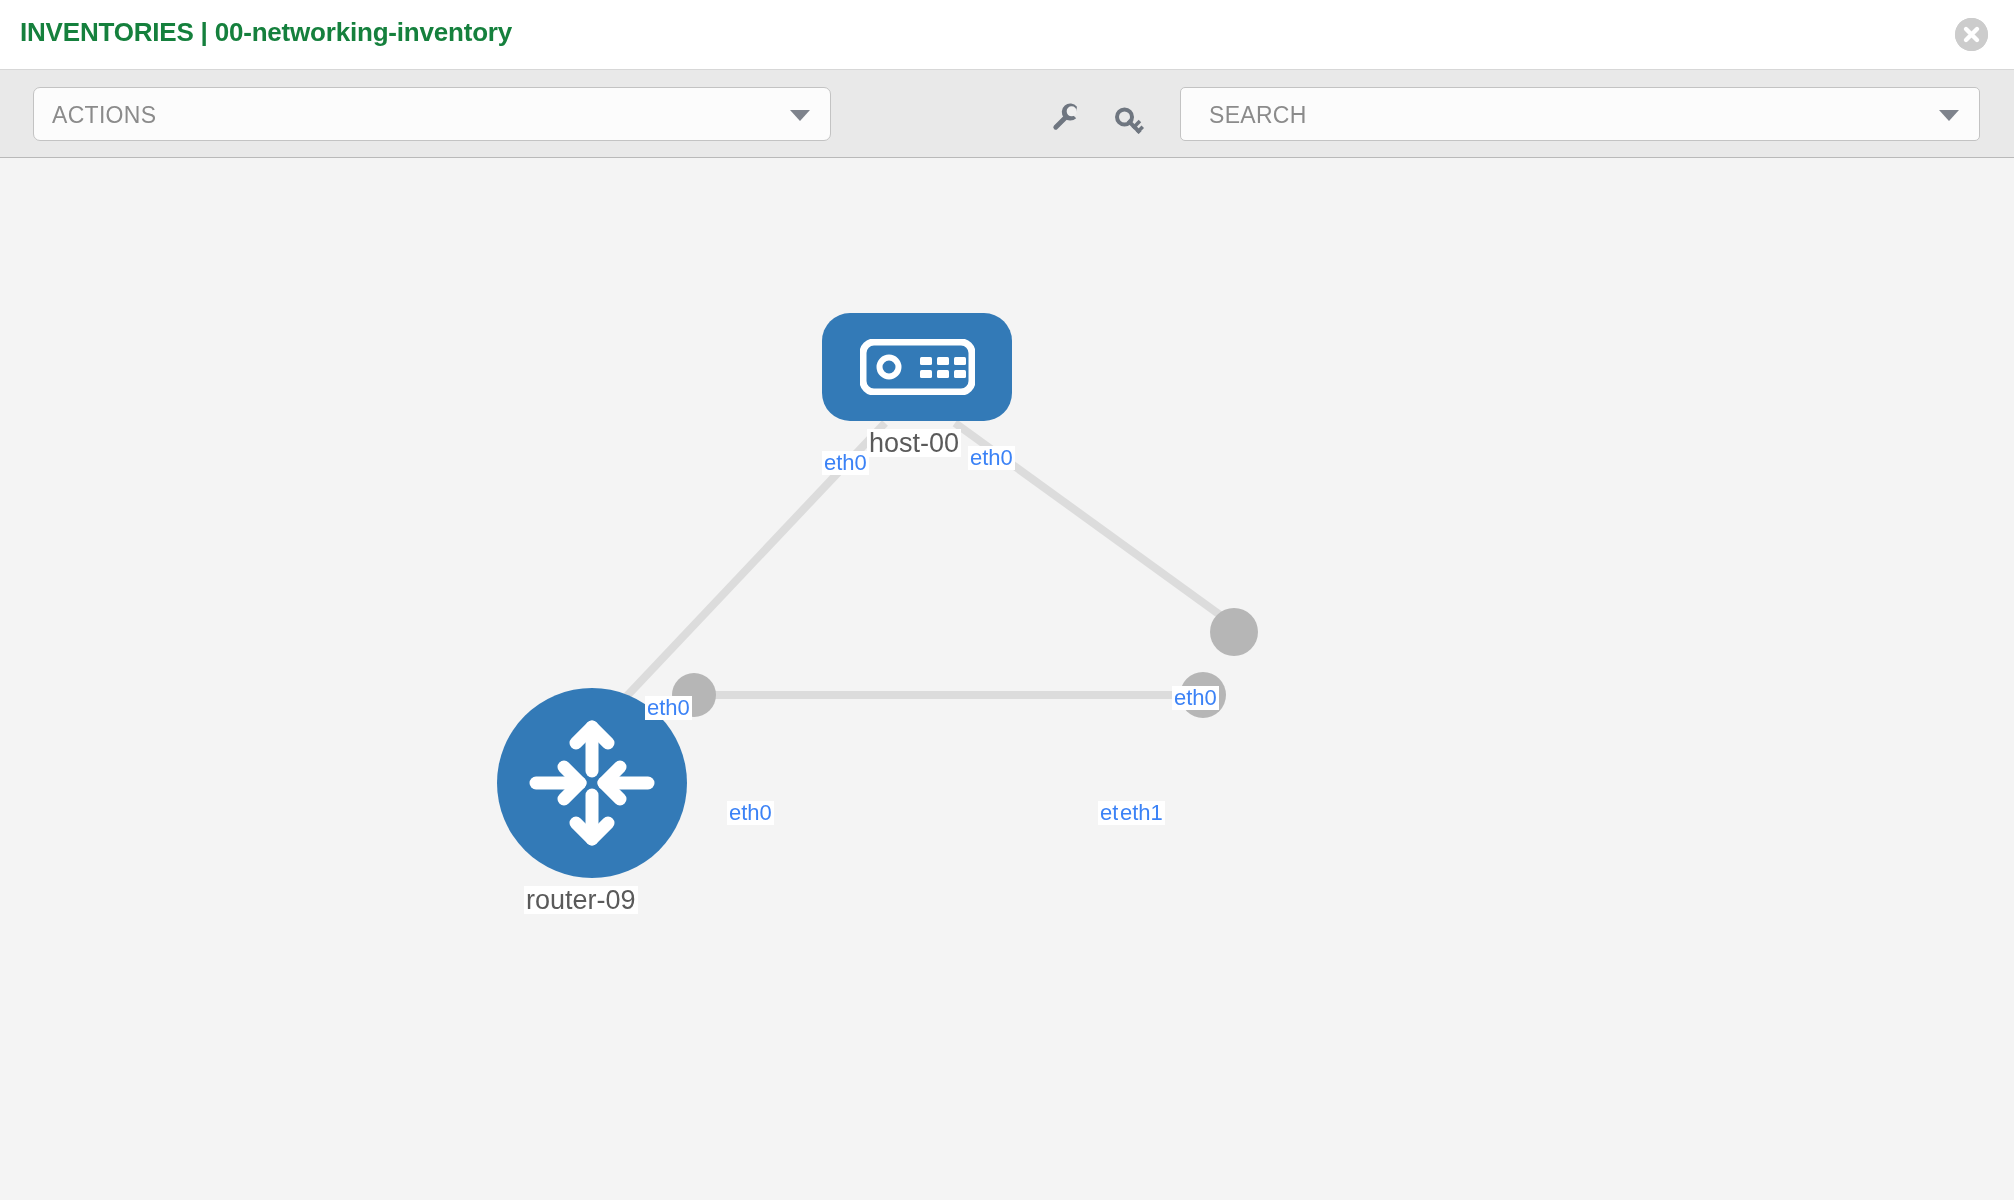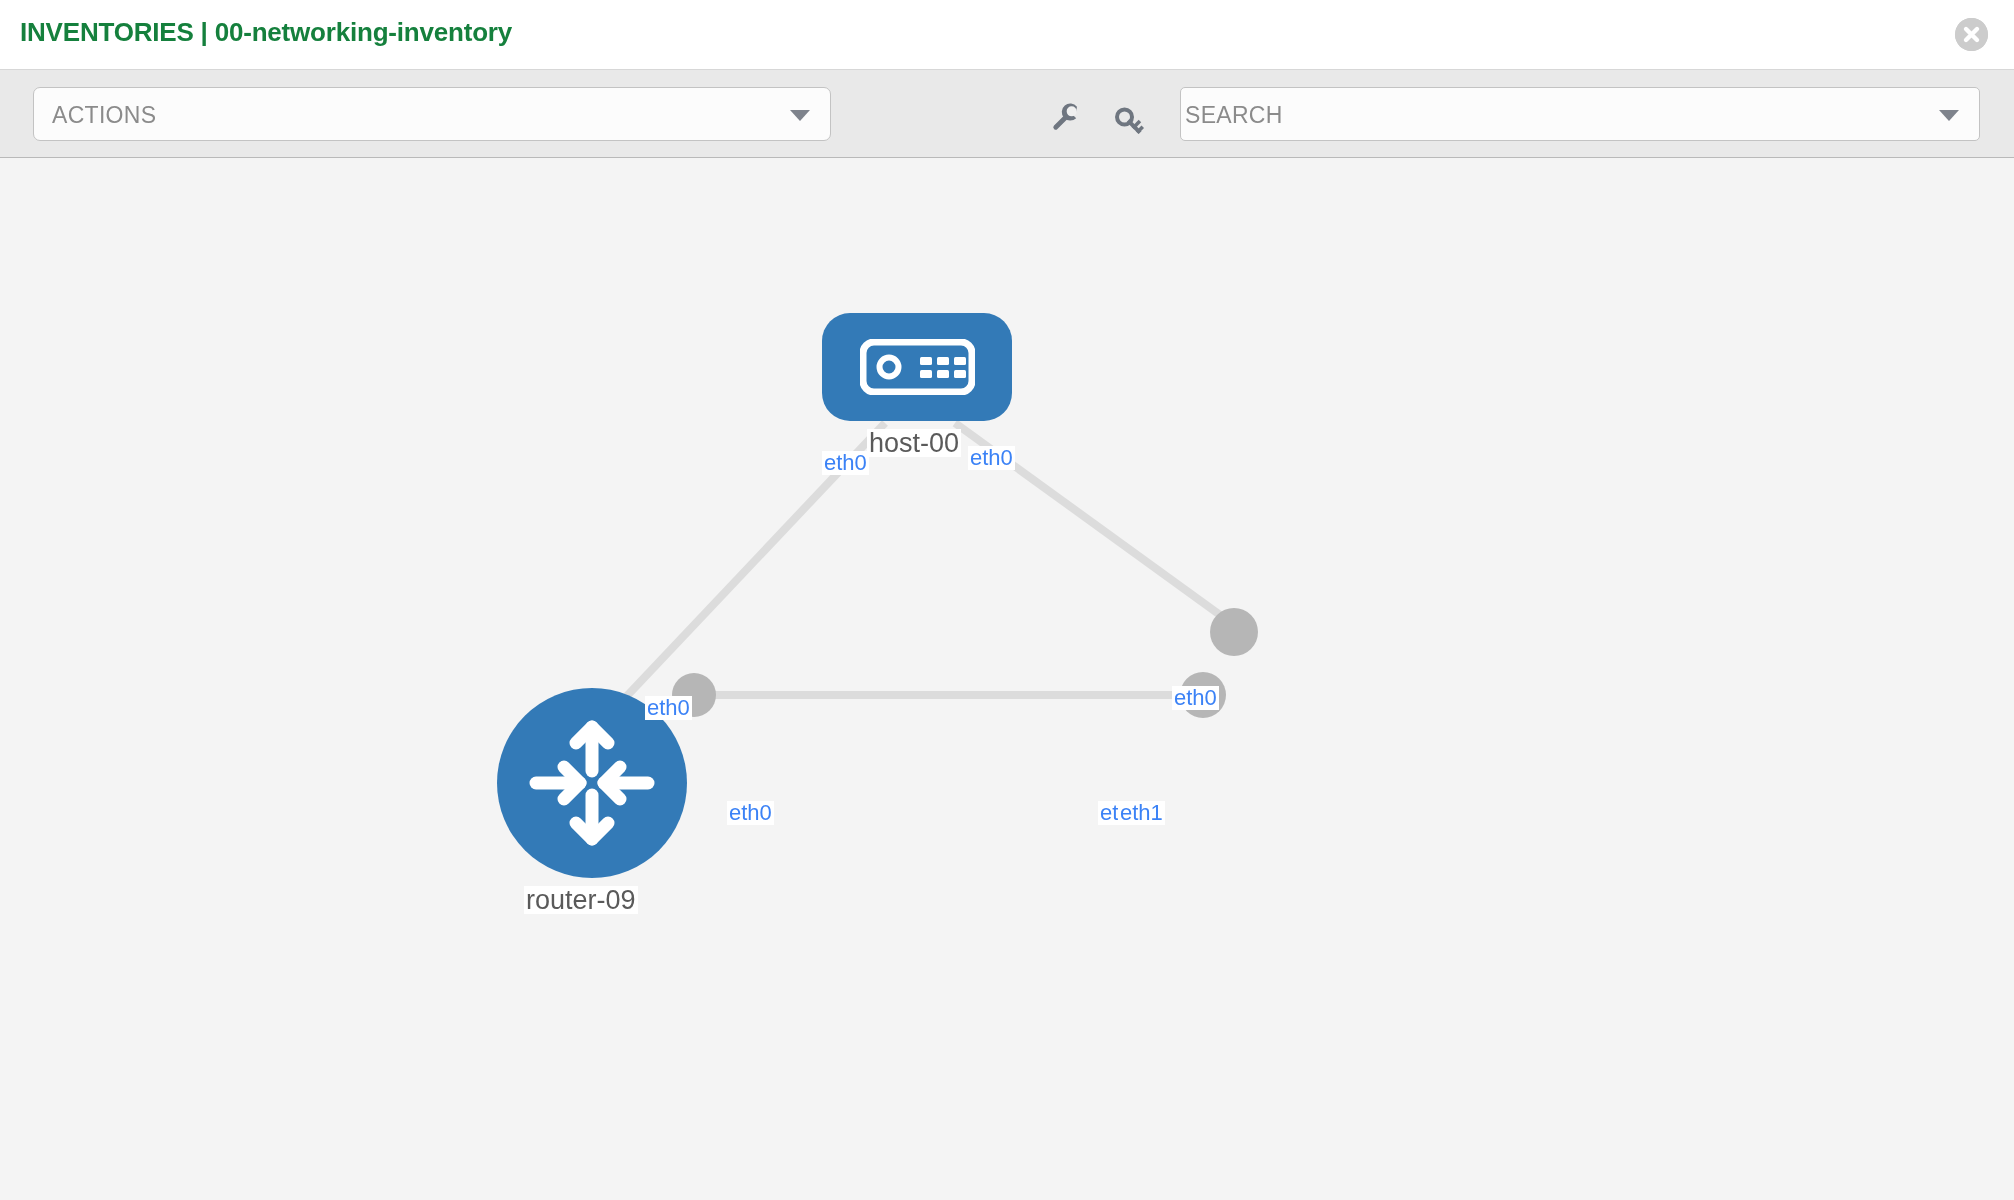--- a/index.html
+++ b/index.html
@@ -113,21 +113,21 @@
     width: 800px;
     height: 54px;
     background: #fcfcfc;
     border: 1px solid #c3c3c3;
     border-radius: 5px;
     box-sizing: border-box;
     cursor: text;
   }
   .search-box .placeholder {
     position: absolute;
-    left: 4px;
+    left: 28px;
     top: 14px;
     font-size: 23px;
     color: #8b8b8b;
     letter-spacing: 0.3px;
   }
 
   
   .canvas {
     position: absolute;
     left: 0; top: 158px;

